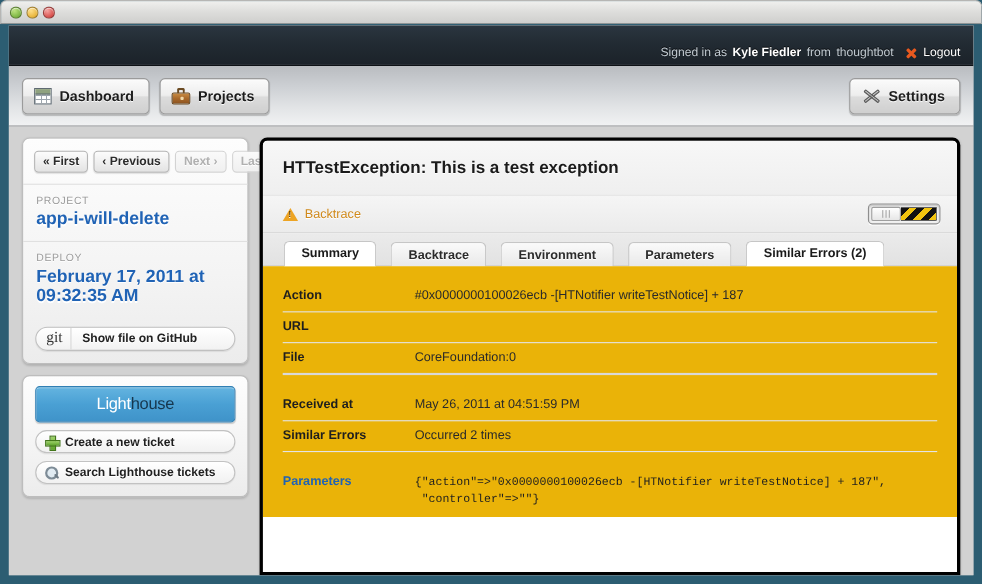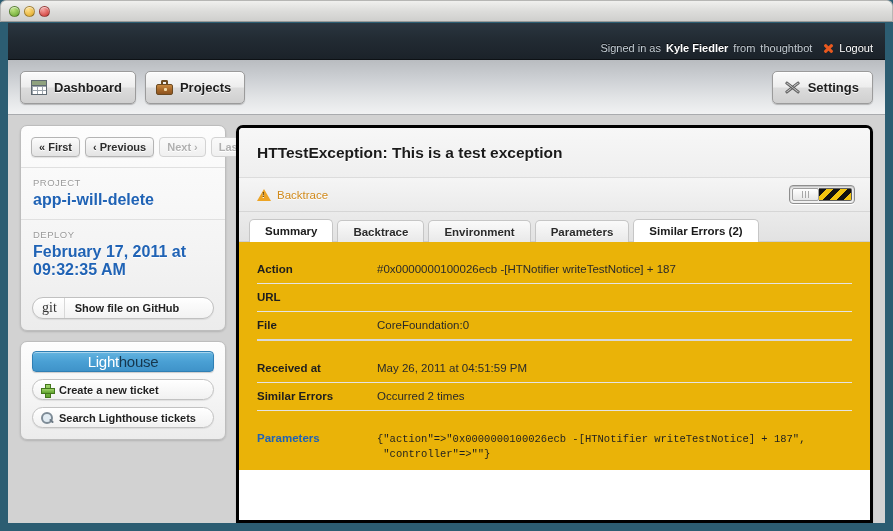--- a/index.html
+++ b/index.html
@@ -267,21 +267,21 @@
     font-weight: bold;
     color: #222;
     padding: 0 10px;
     display: flex; align-items: center;
     text-shadow: 0 1px 0 #fff;
   }
 
   
   #lh-panel { margin-top: 10px; padding: 9px 11px 11px 11px; }
   #lh-logo {
-    height: 21px;
+    height: 33px;
     border-radius: 4px;
     background: linear-gradient(to bottom, #64b4e0 0%, #4aa0d4 50%, #3f93c9 100%);
     border: 1px solid #2f7fb4;
     box-shadow: inset 0 1px 0 rgba(255,255,255,.45), 0 1px 1px rgba(0,0,0,.18);
     display: flex; align-items: center; justify-content: center;
     font-size: 15px;
     letter-spacing: -.3px;
     cursor: pointer;
   }
   #lh-logo .lh-a { color: #ffffff; }
@@ -446,20 +446,21 @@
     color: #2b2b2b;
     text-shadow: 0 1px 0 rgba(255,255,255,.9);
     background: linear-gradient(to bottom, #fafafa, #e9e9e9);
     border: 1px solid #c6c6c6;
     border-bottom: none;
     border-radius: 5px 5px 0 0;
     position: relative;
     top: 1px;
     cursor: pointer;
     white-space: nowrap;
+    margin-left: 9px;
   }
   .tab.active {
     background: #ffffff;
     border-color: #c6c6c6;
     color: #1a1a1a;
     height: 23px;
   }
 
   #tab-body { padding: 14px 18px 0 18px; background: #eab308; }
 

